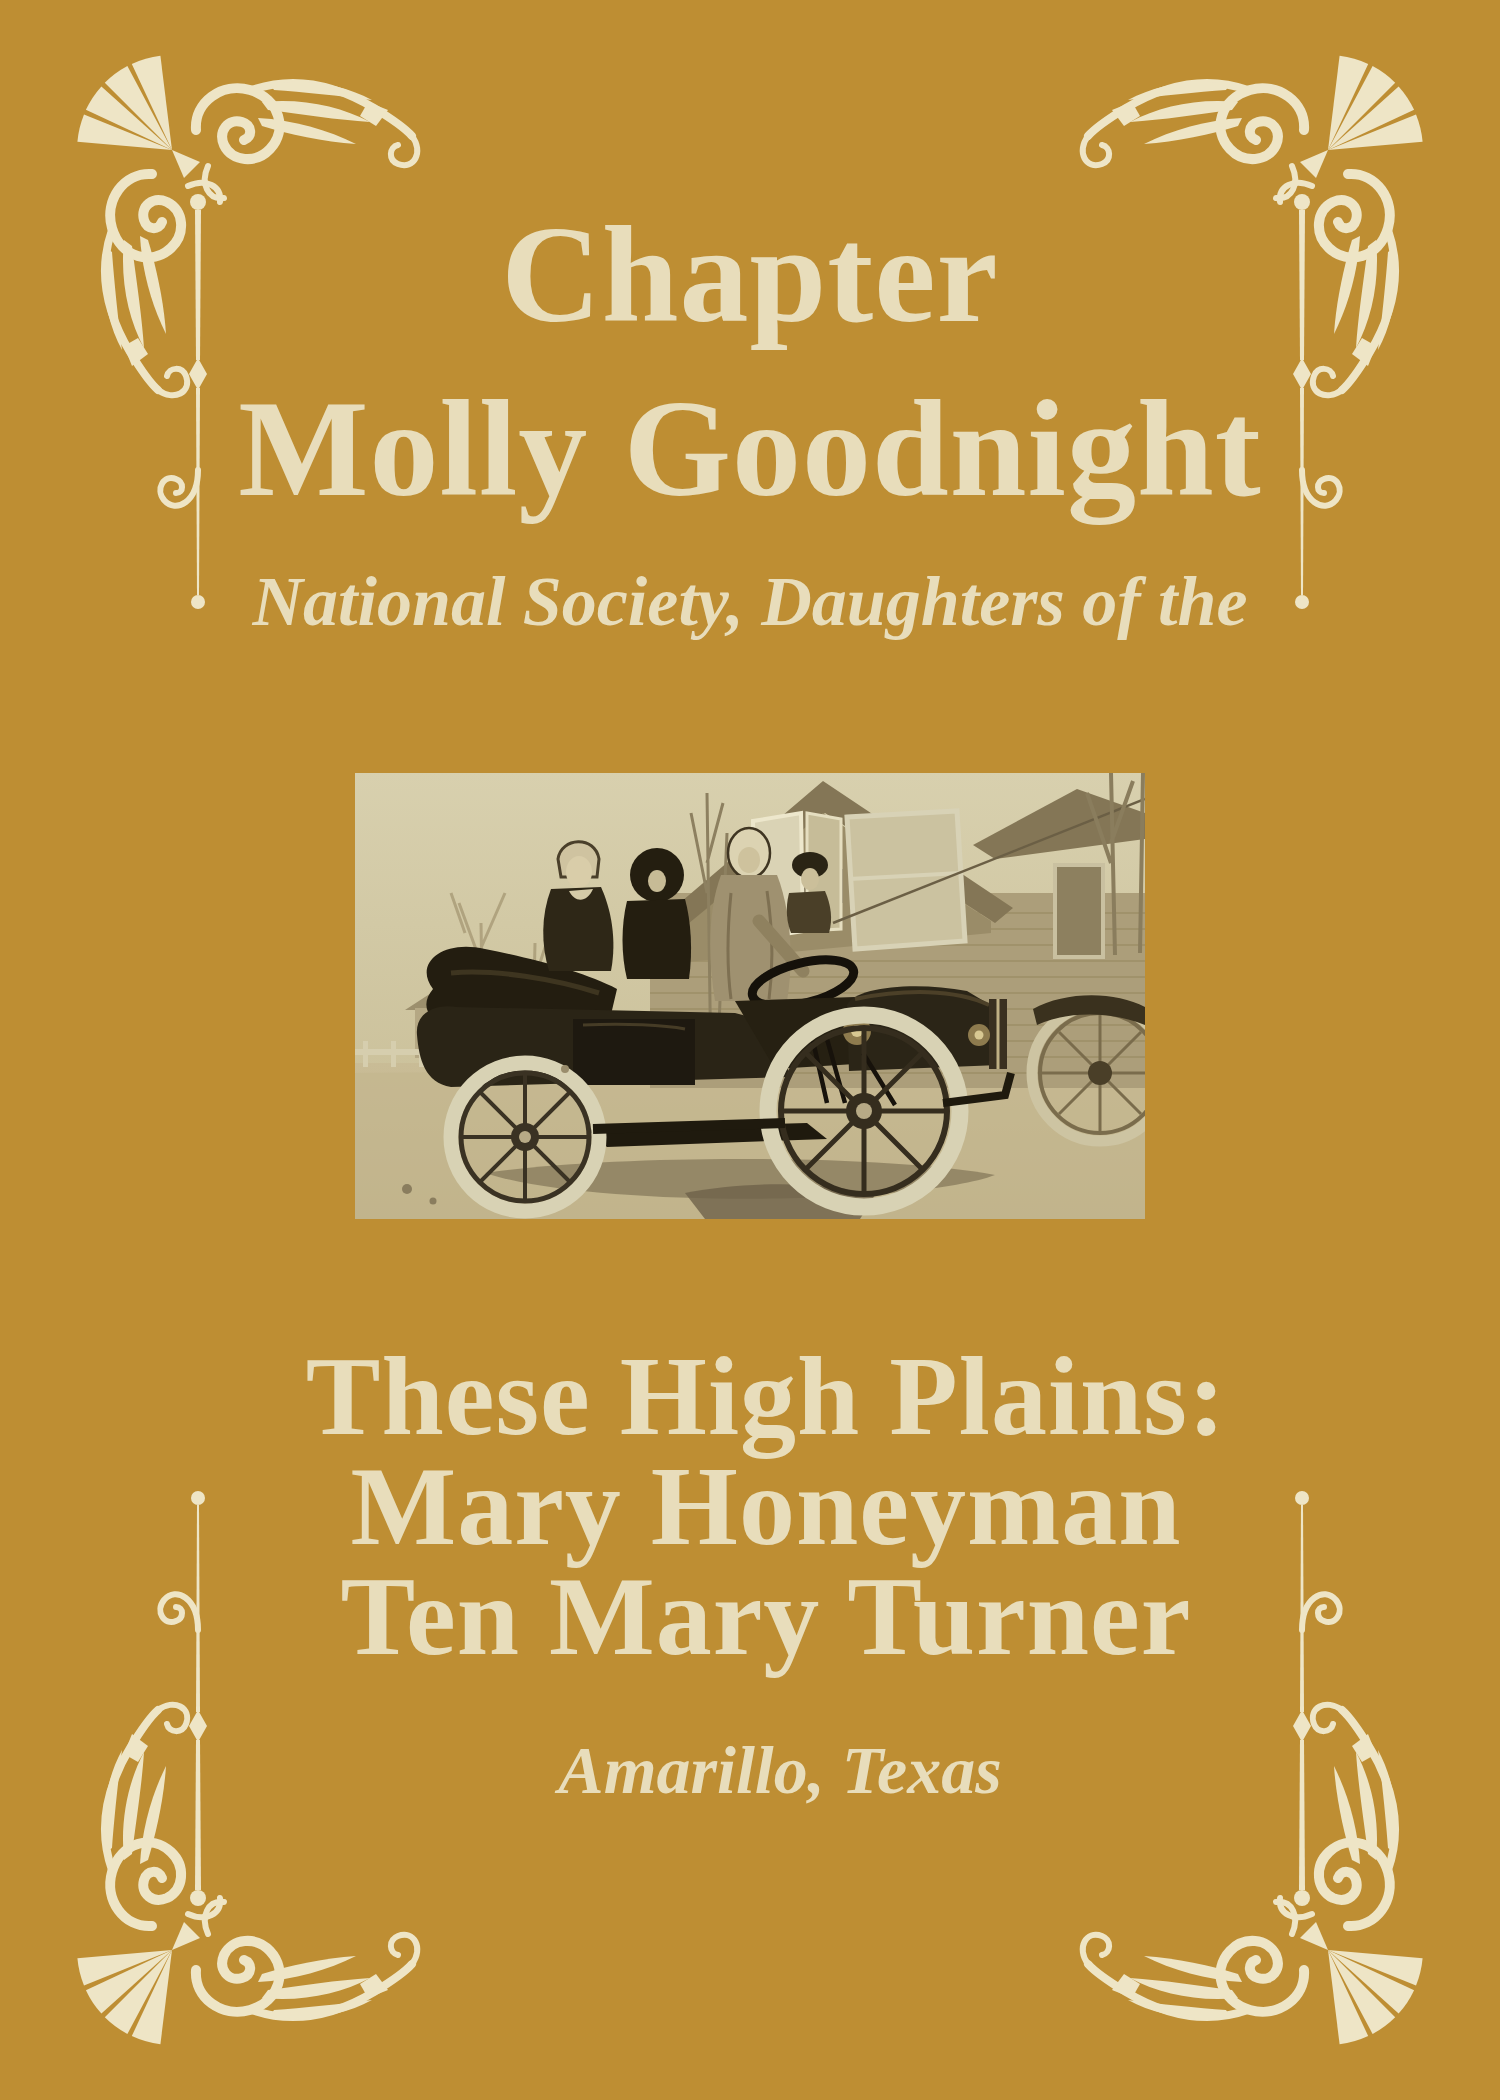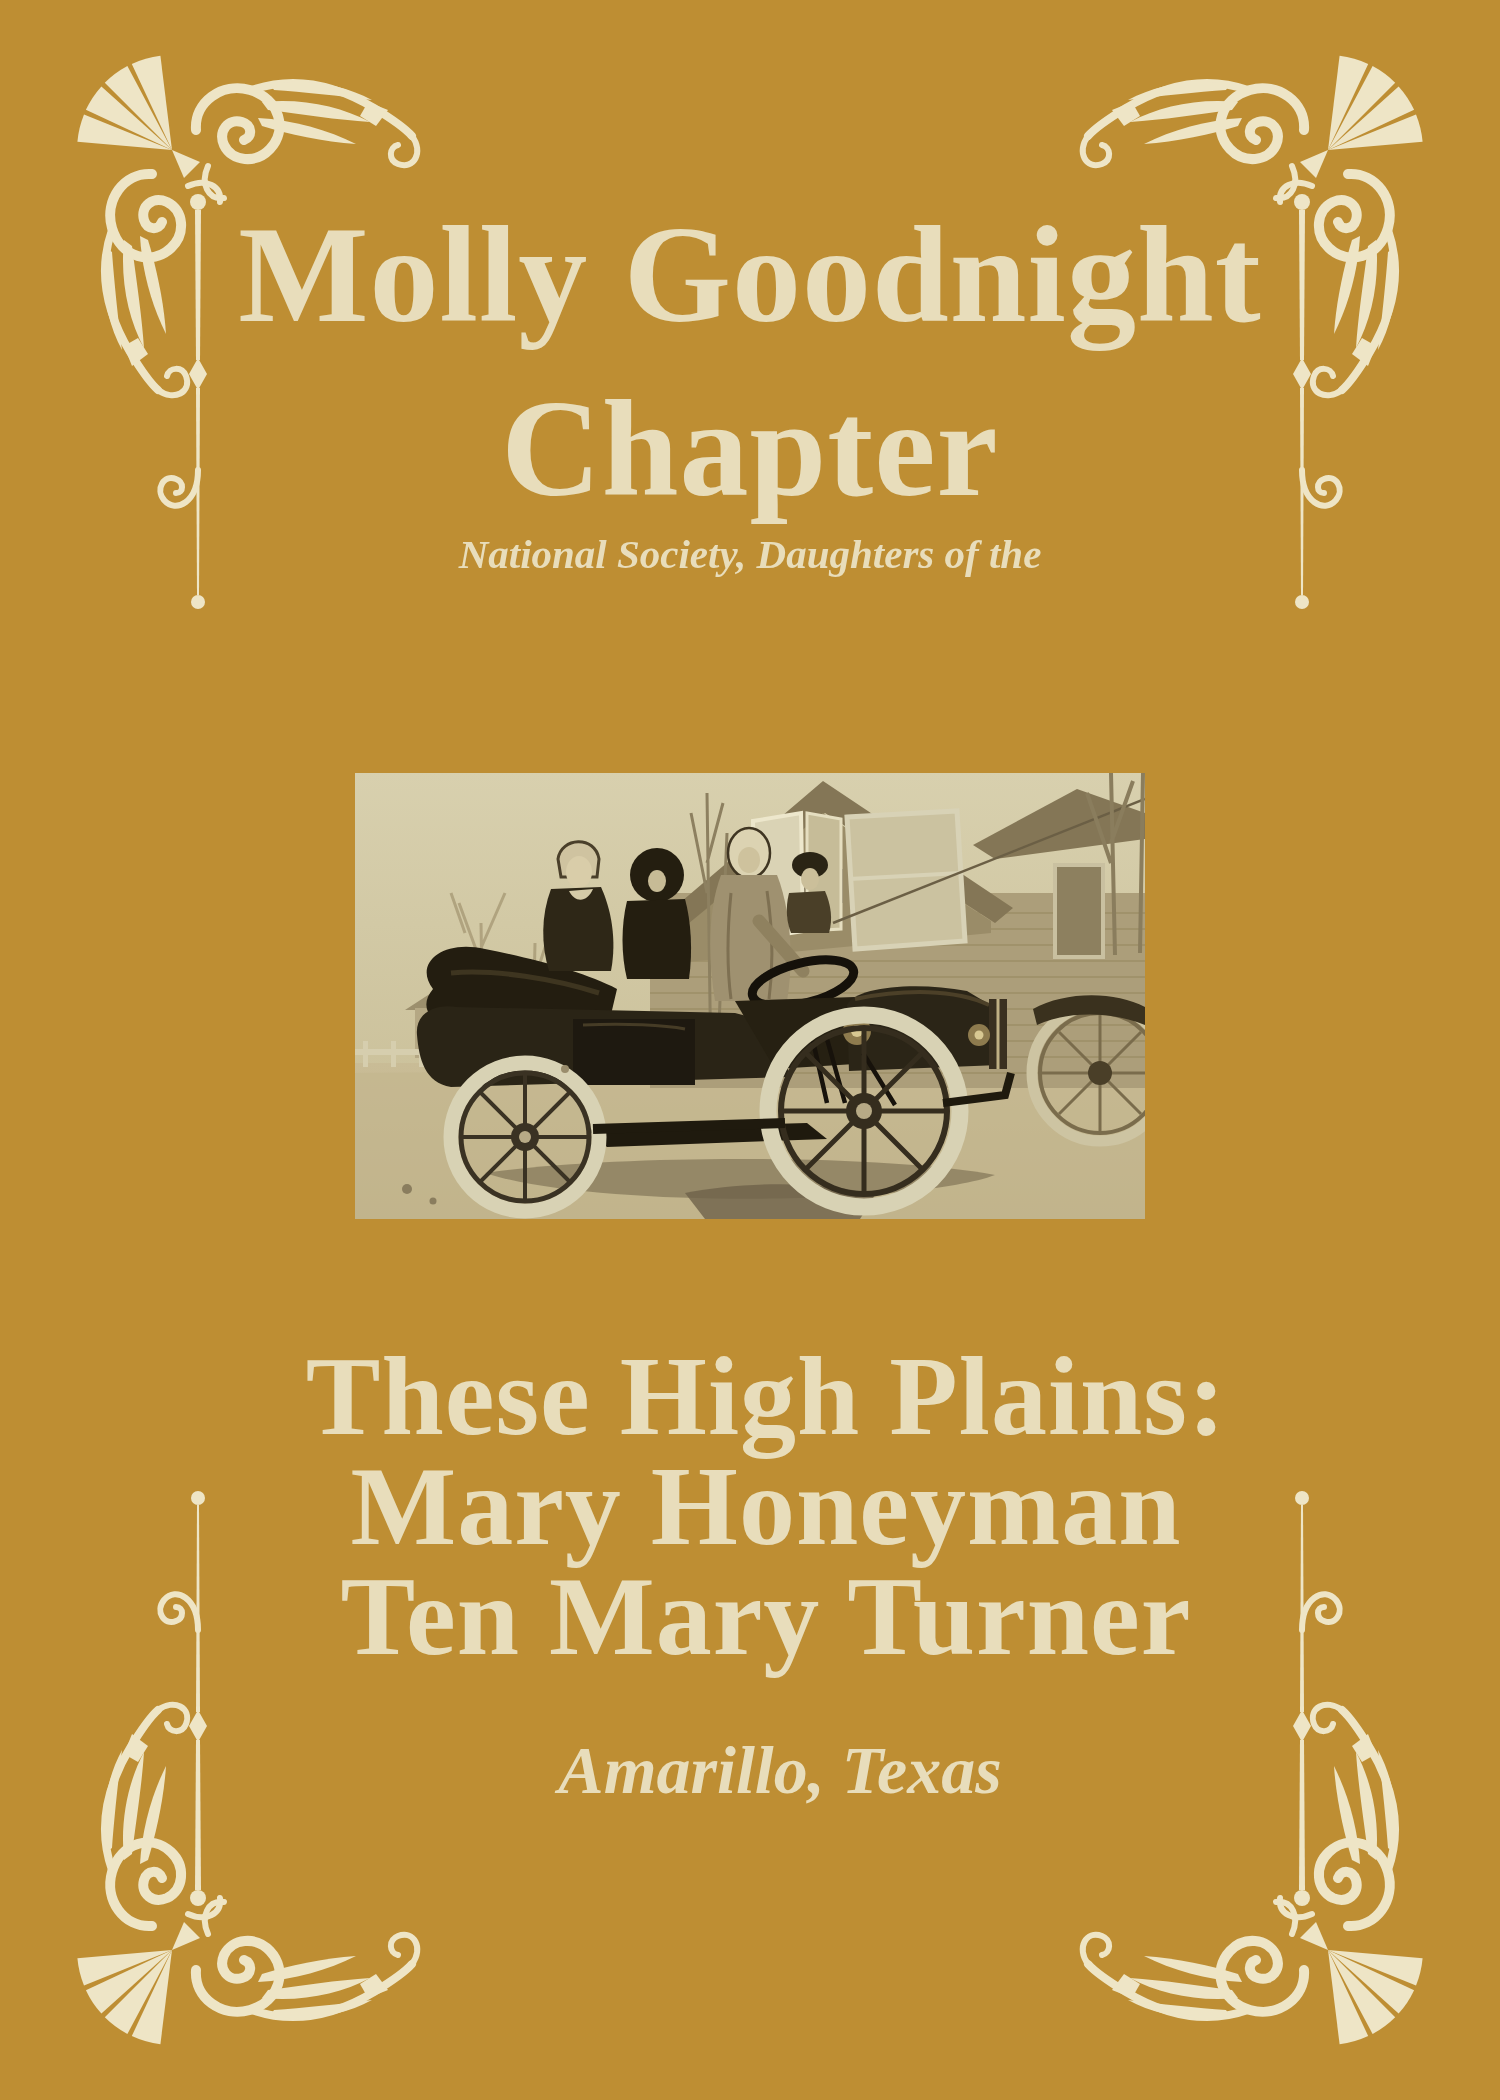--- a/index.html
+++ b/index.html
@@ -22,22 +22,22 @@
   .txt{
     position:absolute;left:0;width:1500px;text-align:center;
     color:var(--text,#E8DDBB);
   }
   .chapter-title{
     top:188px;
     font-size:138px;font-weight:700;line-height:1.26;
     letter-spacing:1px;
   }
   .society{
-    top:527px;
-    font-size:41px;font-weight:700;font-style:italic;line-height:1.32;
+    top:556px;
+    font-size:70px;font-weight:700;font-style:italic;line-height:1.32;
   }
   .book-title{
     top:1342px;
     font-size:112px;font-weight:700;line-height:0.98;
     letter-spacing:1px;
     margin-left:16px;
   }
   .location{
     top:1731px;
     font-size:68px;font-weight:700;font-style:italic;
@@ -118,22 +118,22 @@
         <use href="#orn-corner"></use>
       </svg>
   </div>
   <div class="orn br">
     <svg>
         <use href="#orn-corner"></use>
       </svg>
   </div>
 
   <div class="txt chapter-title">
+    <div>Chapter</div>
     <div>Molly Goodnight</div>
-    <div>Chapter</div>
   </div>
 
   <div class="txt society">
     <div>National Society, Daughters of the</div>
   </div>
 
   <div class="photo">
     <svg viewBox="0 0 790 446">
       <defs>
         <linearGradient id="sky" x1="0" y1="0" x2="0" y2="1">

